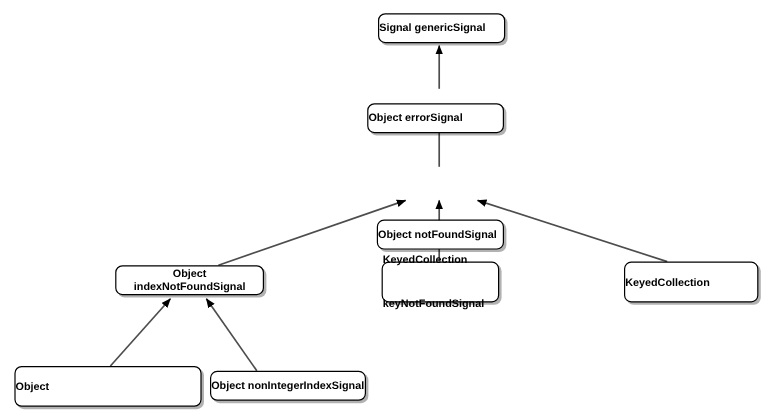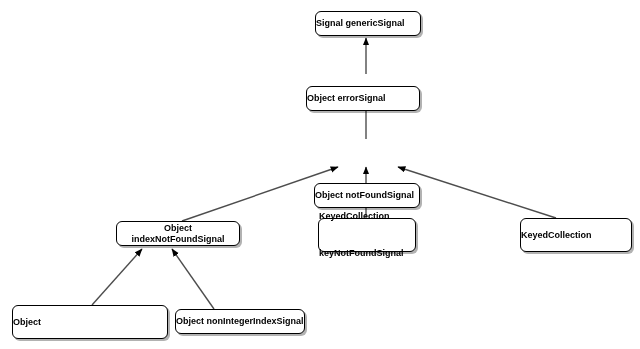--- a/index.html
+++ b/index.html
@@ -74,21 +74,21 @@
   </div>
 
   <div class="node" style="left:306px; top:74px; width:114px; height:25px;margin-top:12px;">
     <span>Object errorSignal</span>
   </div>
 
   <div class="node" style="left:314px; top:139px; width:106px; height:25px;margin-top:44px;">
     <span>Object notFoundSignal</span>
   </div>
 
-  <div class="node" style="left:96px; top:221px; width:124px; height:25px;margin-left:20px;">
+  <div class="node" style="left:96px; top:221px; width:124px; height:25px;">
     <span>Object indexNotFoundSignal</span>
   </div>
 
   <div class="node" style="left:318px; top:218px; width:98px; height:34px;">
     <span>KeyedCollection</span>
     <span class="line2">keyNotFoundSignal</span>
   </div>
 
   <div class="node" style="left:520px; top:218px; width:112px; height:34px;">
     <span>KeyedCollection</span>

